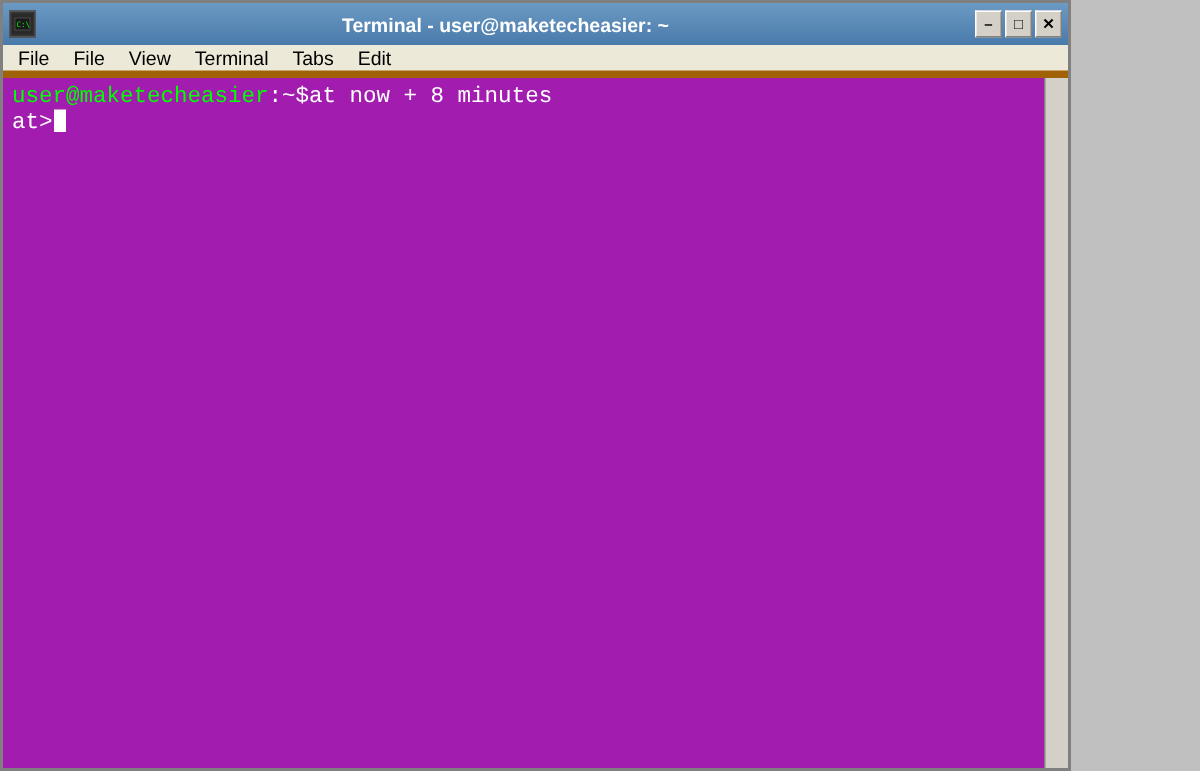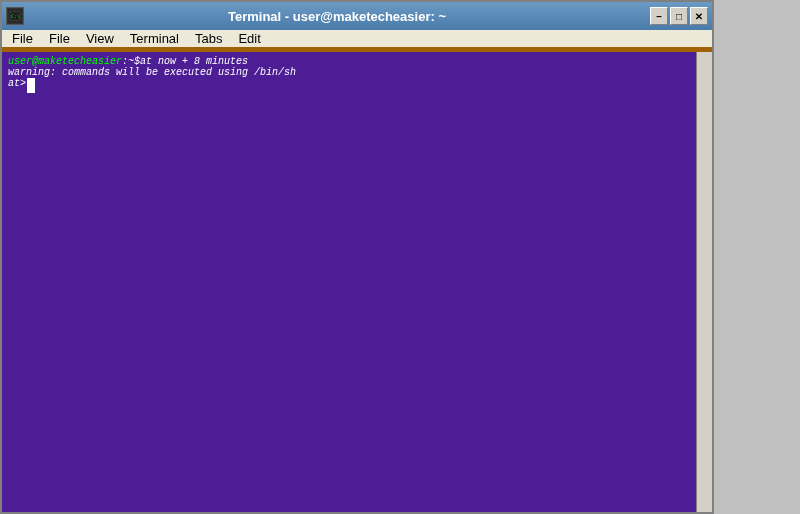--- a/index.html
+++ b/index.html
@@ -88,28 +88,27 @@
     }
 
     .menu-item {
       padding: 2px 8px;
       font-size: 13px;
       color: #000;
       cursor: pointer;
     }
 
     .terminal-body {
-      background: #4c1d95;
+      background: #a21caf;
       flex: 1;
       padding: 4px 6px;
       font-family: 'Courier New', Courier, monospace;
-      font-size: 10px;
+      font-size: 15px;
       color: #ffffff;
       overflow: hidden;
-      font-style: italic;
     }
 
     .line-prompt {
       display: flex;
       flex-wrap: wrap;
     }
 
     .user-host {
       color: #00ff00;
     }
@@ -186,21 +185,20 @@
   <div style="display:flex; flex:1; overflow:hidden;">
     <div class="terminal-body">
 
       <div class="line-prompt">
         <span class="user-host">user@maketecheasier</span>
         <span class="prompt-symbol">:~</span>
         <span class="prompt-symbol">$ </span>
         <span class="cmd-text">at now + 8 minutes</span>
       </div>
 
-      <div class="warning-line">warning: commands will be executed using /bin/sh</div>
 
       <div class="at-prompt">
         <span>at&gt; </span>
         <span class="cursor"></span>
       </div>
     </div>
     <div class="scrollbar-track"></div>
   </div>
 </div>
 

